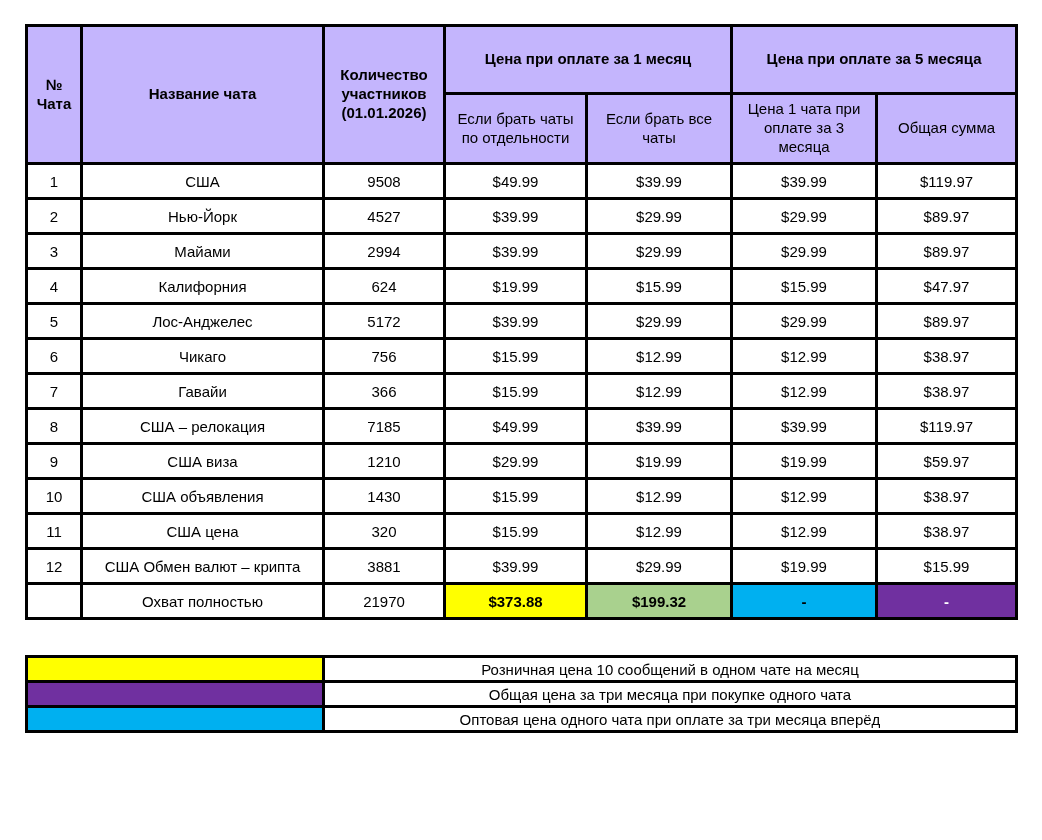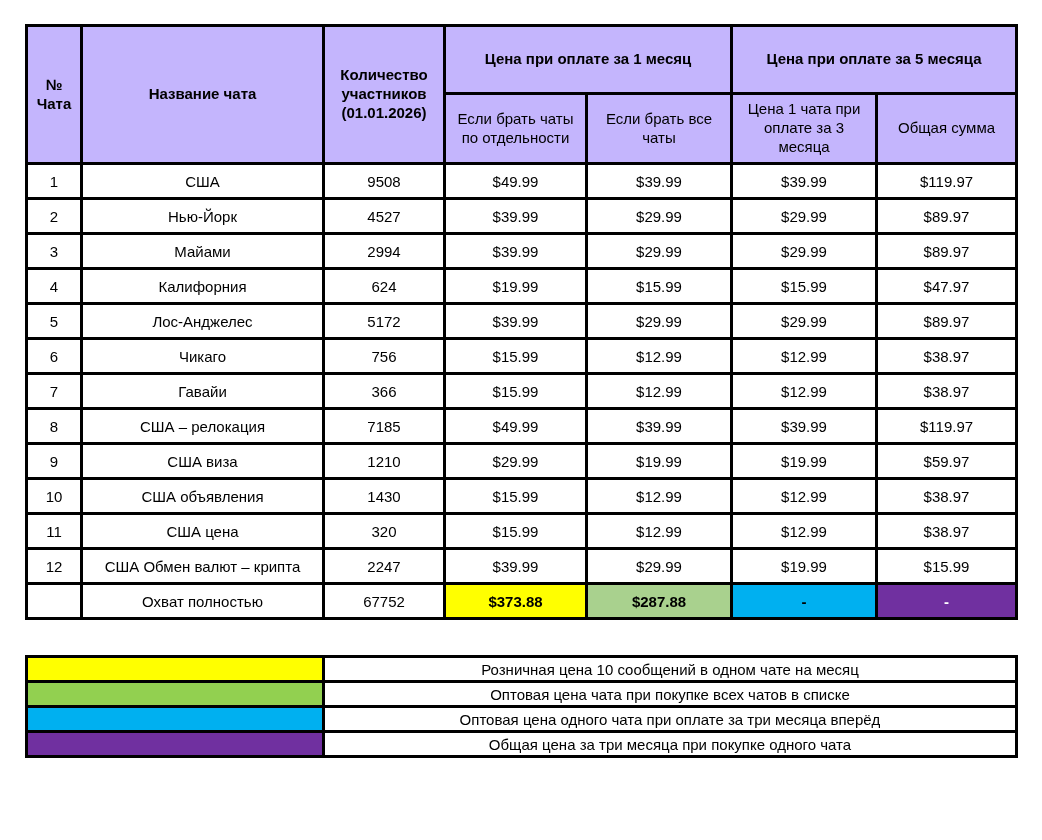--- a/index.html
+++ b/index.html
@@ -164,57 +164,53 @@
       <td>США цена</td>
       <td>320</td>
       <td>$15.99</td>
       <td>$12.99</td>
       <td>$12.99</td>
       <td>$38.97</td>
     </tr>
     <tr class="data">
       <td>12</td>
       <td>США Обмен валют – крипта</td>
-      <td>2247</td>
+      <td>3881</td>
       <td>$39.99</td>
       <td>$29.99</td>
       <td>$19.99</td>
       <td>$15.99</td>
     </tr>
 
     <tr class="sum">
       <td></td>
       <td>Охват полностью</td>
-      <td>67752</td>
+      <td>21970</td>
       <td class="c-yellow">$373.88</td>
-      <td class="c-green">$287.88</td>
+      <td class="c-green">$199.32</td>
       <td class="c-blue">-</td>
       <td class="c-purple">-</td>
     </tr>
   </tbody>
     </table>
 
   <table class="legend">
     <colgroup>
       <col style="width:297px">
         <col style="width:693px">
     </colgroup>
     <tbody>
         <tr>
       <td class="sw-yellow"></td>
       <td>Розничная цена 10 сообщений в одном чате на месяц</td>
     </tr>
     <tr>
-      <td class="sw-green"></td>
-      <td>Оптовая цена чата при покупке всех чатов в списке</td>
+      <td class="sw-purple"></td>
+      <td>Общая цена за три месяца при покупке одного чата</td>
     </tr>
     <tr>
       <td class="sw-blue"></td>
       <td>Оптовая цена одного чата при оплате за три месяца вперёд</td>
     </tr>
-    <tr>
-      <td class="sw-purple"></td>
-      <td>Общая цена за три месяца при покупке одного чата</td>
-    </tr>
   </tbody>
     </table>
 
 </div>
 
 </body></html>

